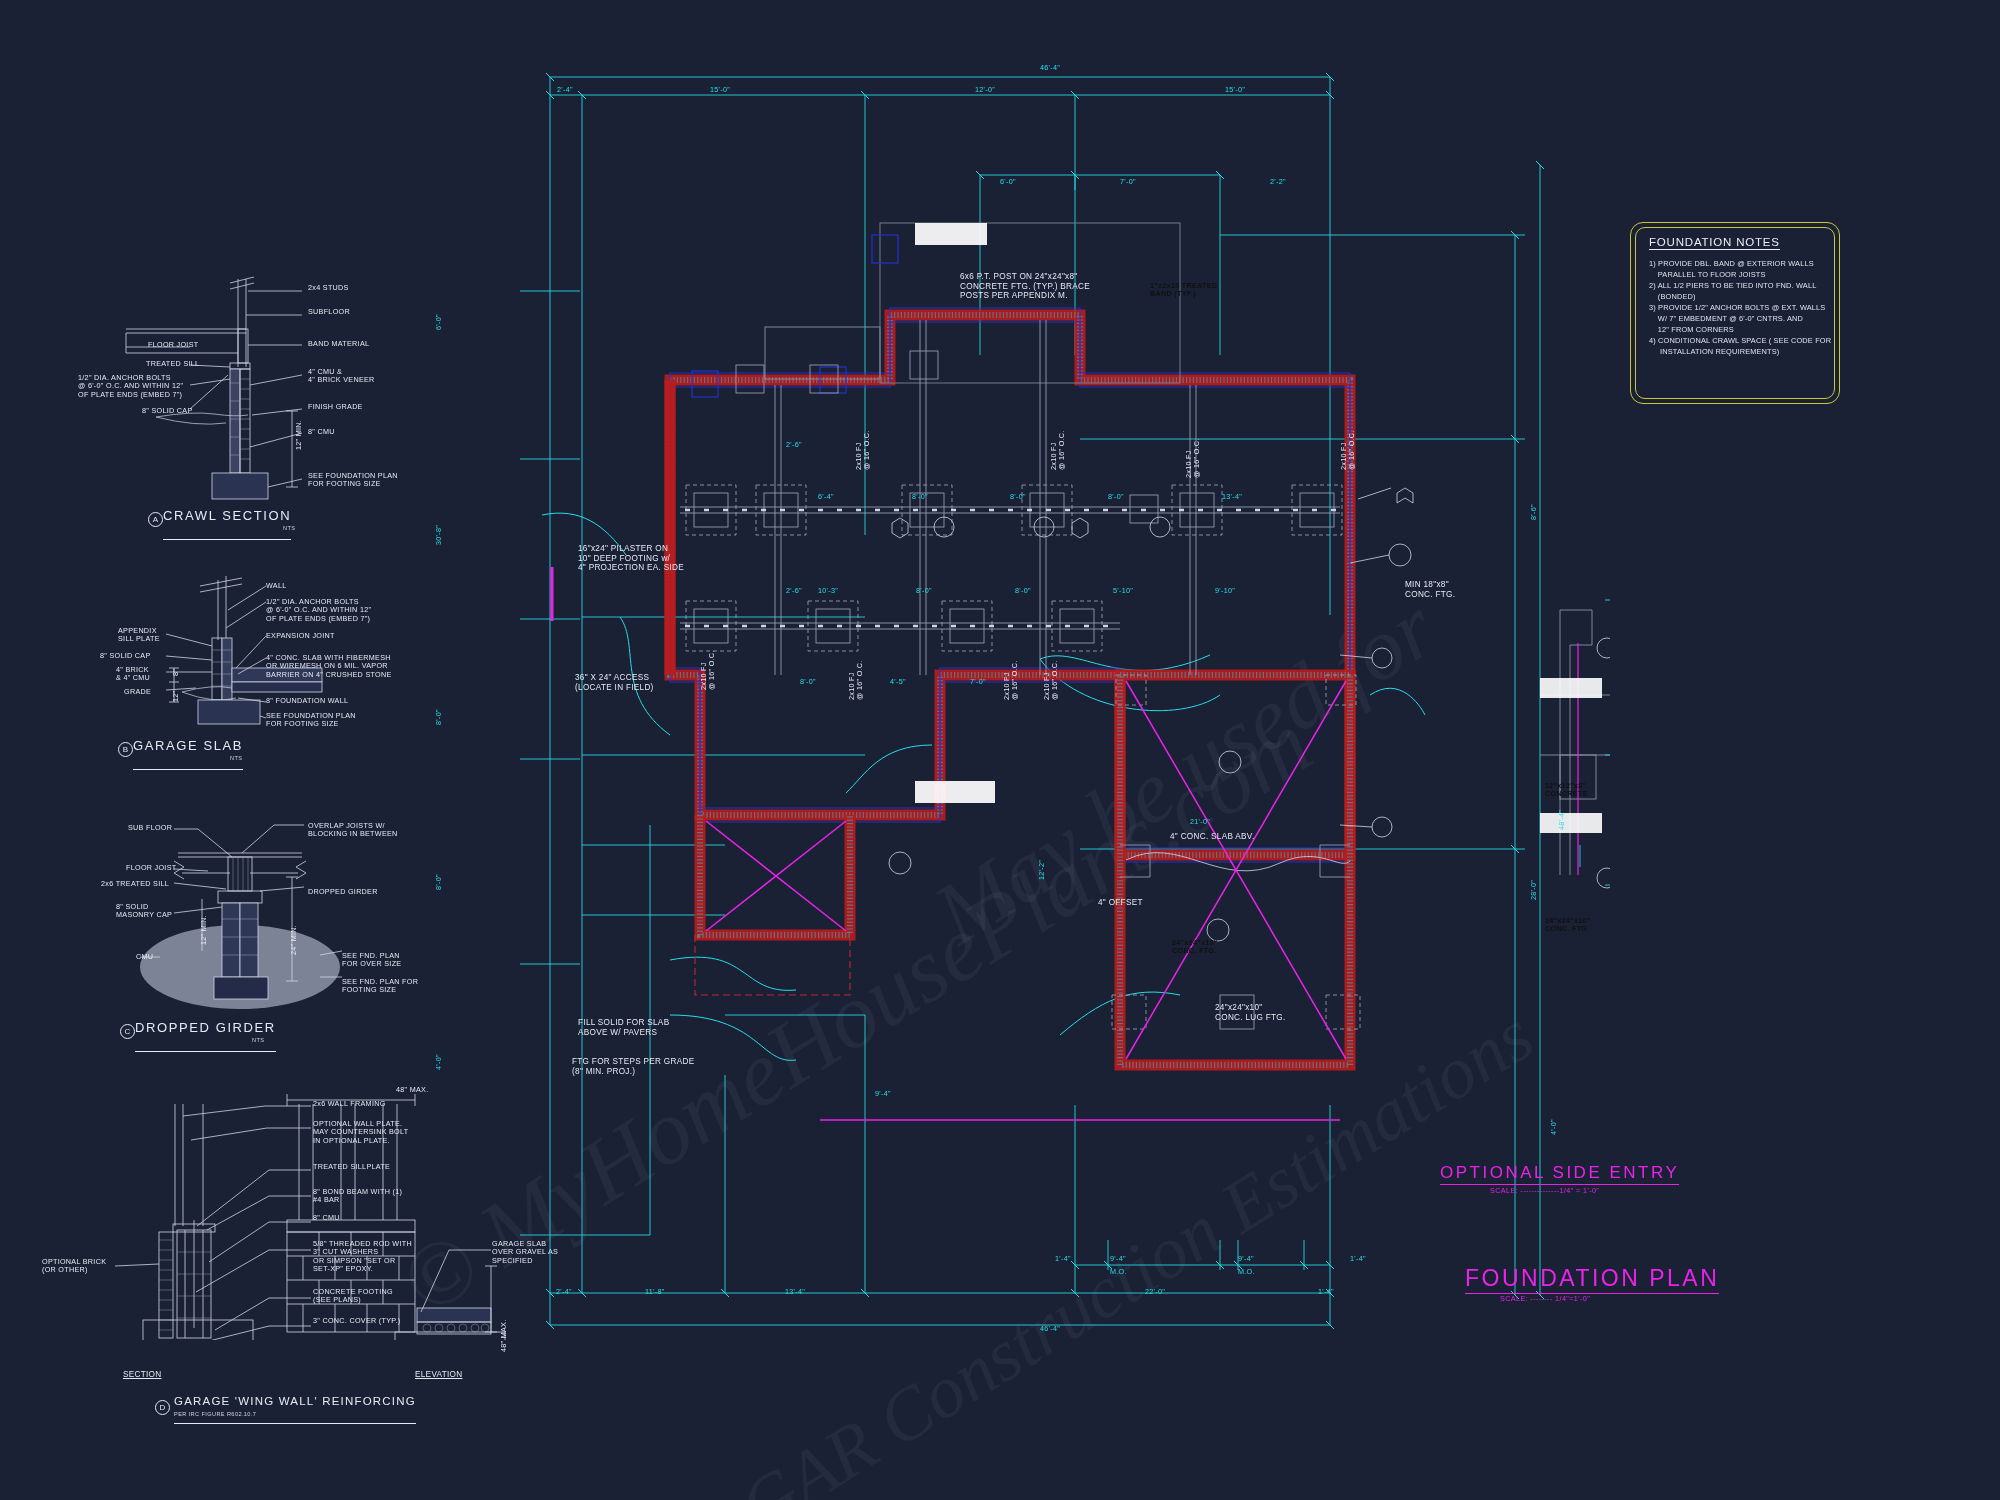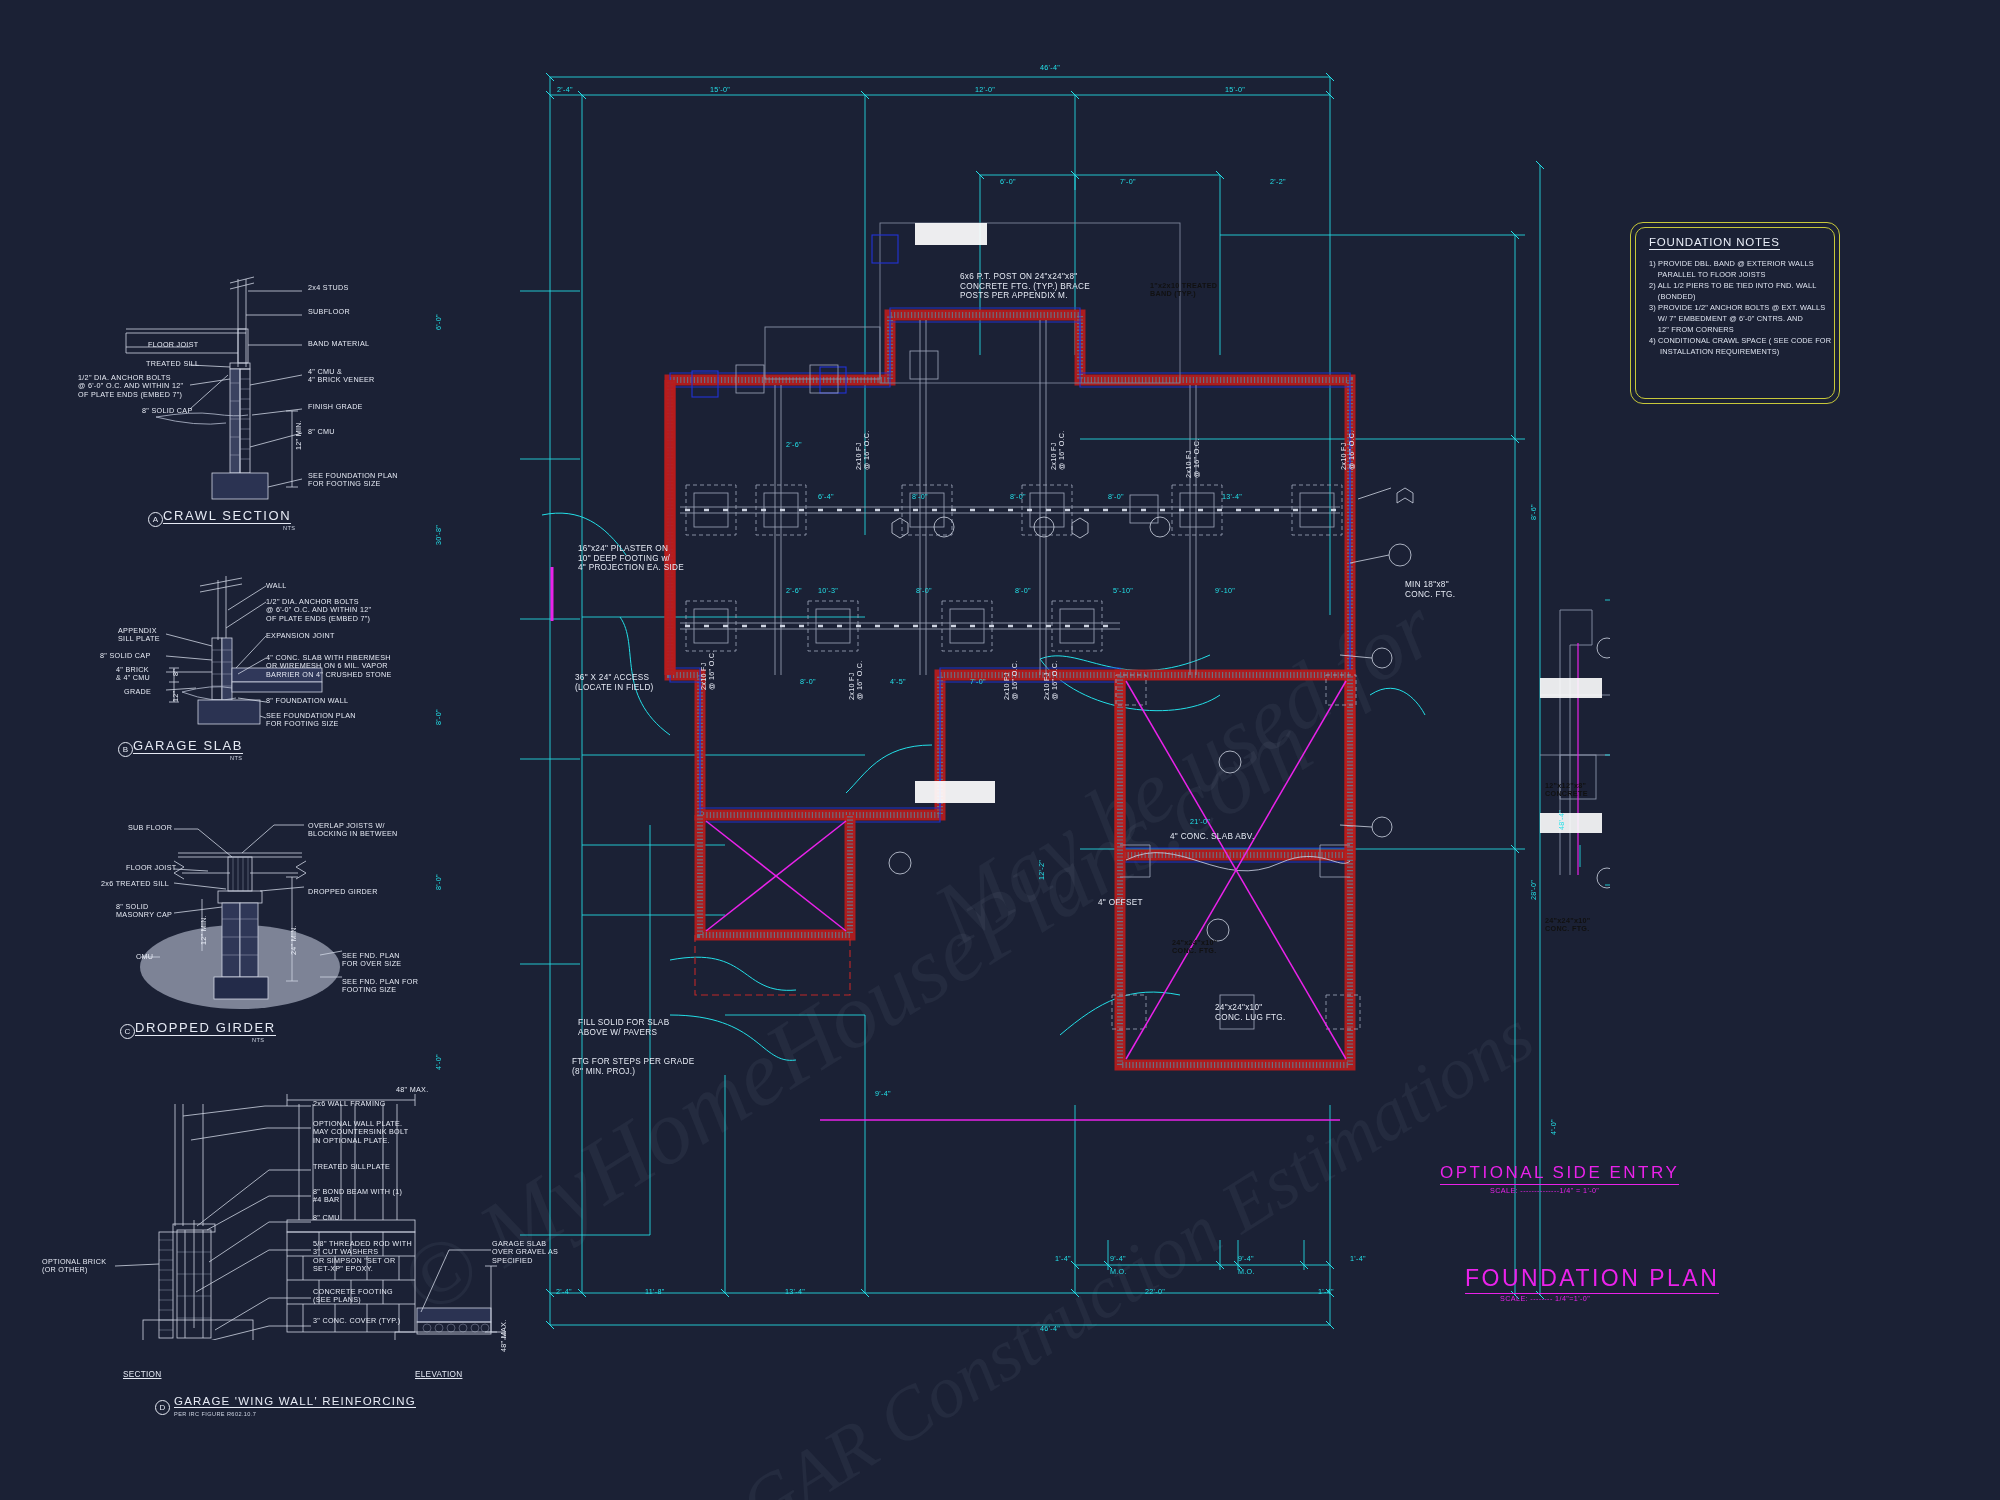--- a/index.html
+++ b/index.html
@@ -39,21 +39,21 @@
          line-height:1.48;white-space:pre;letter-spacing:.15px;}
 
   
   .plantitle{color:#ea22ea;font-family:"Liberation Sans",sans-serif;
          letter-spacing:2.5px;border-bottom:1.6px solid #ea22ea;padding-bottom:1px;}
   .plansub{color:#ea22ea;font-family:"Liberation Sans",sans-serif;font-size:7.2px;
          letter-spacing:.4px;}
 
   .detailtitle{color:#e6eaf4;font-family:"Liberation Sans",sans-serif;
          font-size:13px;letter-spacing:1.6px;border-bottom:1.2px solid #e6eaf4;
-         padding-bottom:0px;white-space:pre;}
+         padding-bottom:16px;white-space:pre;}
   .nts{color:#cfd5e3;font-size:5.6px;font-family:"Liberation Sans",sans-serif;
        letter-spacing:.4px;}
   .bub{position:absolute;width:13px;height:13px;border:1px solid #e6eaf4;
        border-radius:50%;color:#e6eaf4;font-size:8px;text-align:center;
        line-height:13px;font-family:"Liberation Sans",sans-serif;}
 </style>
 </head>
 <body>
 
 <div id="sheet">

